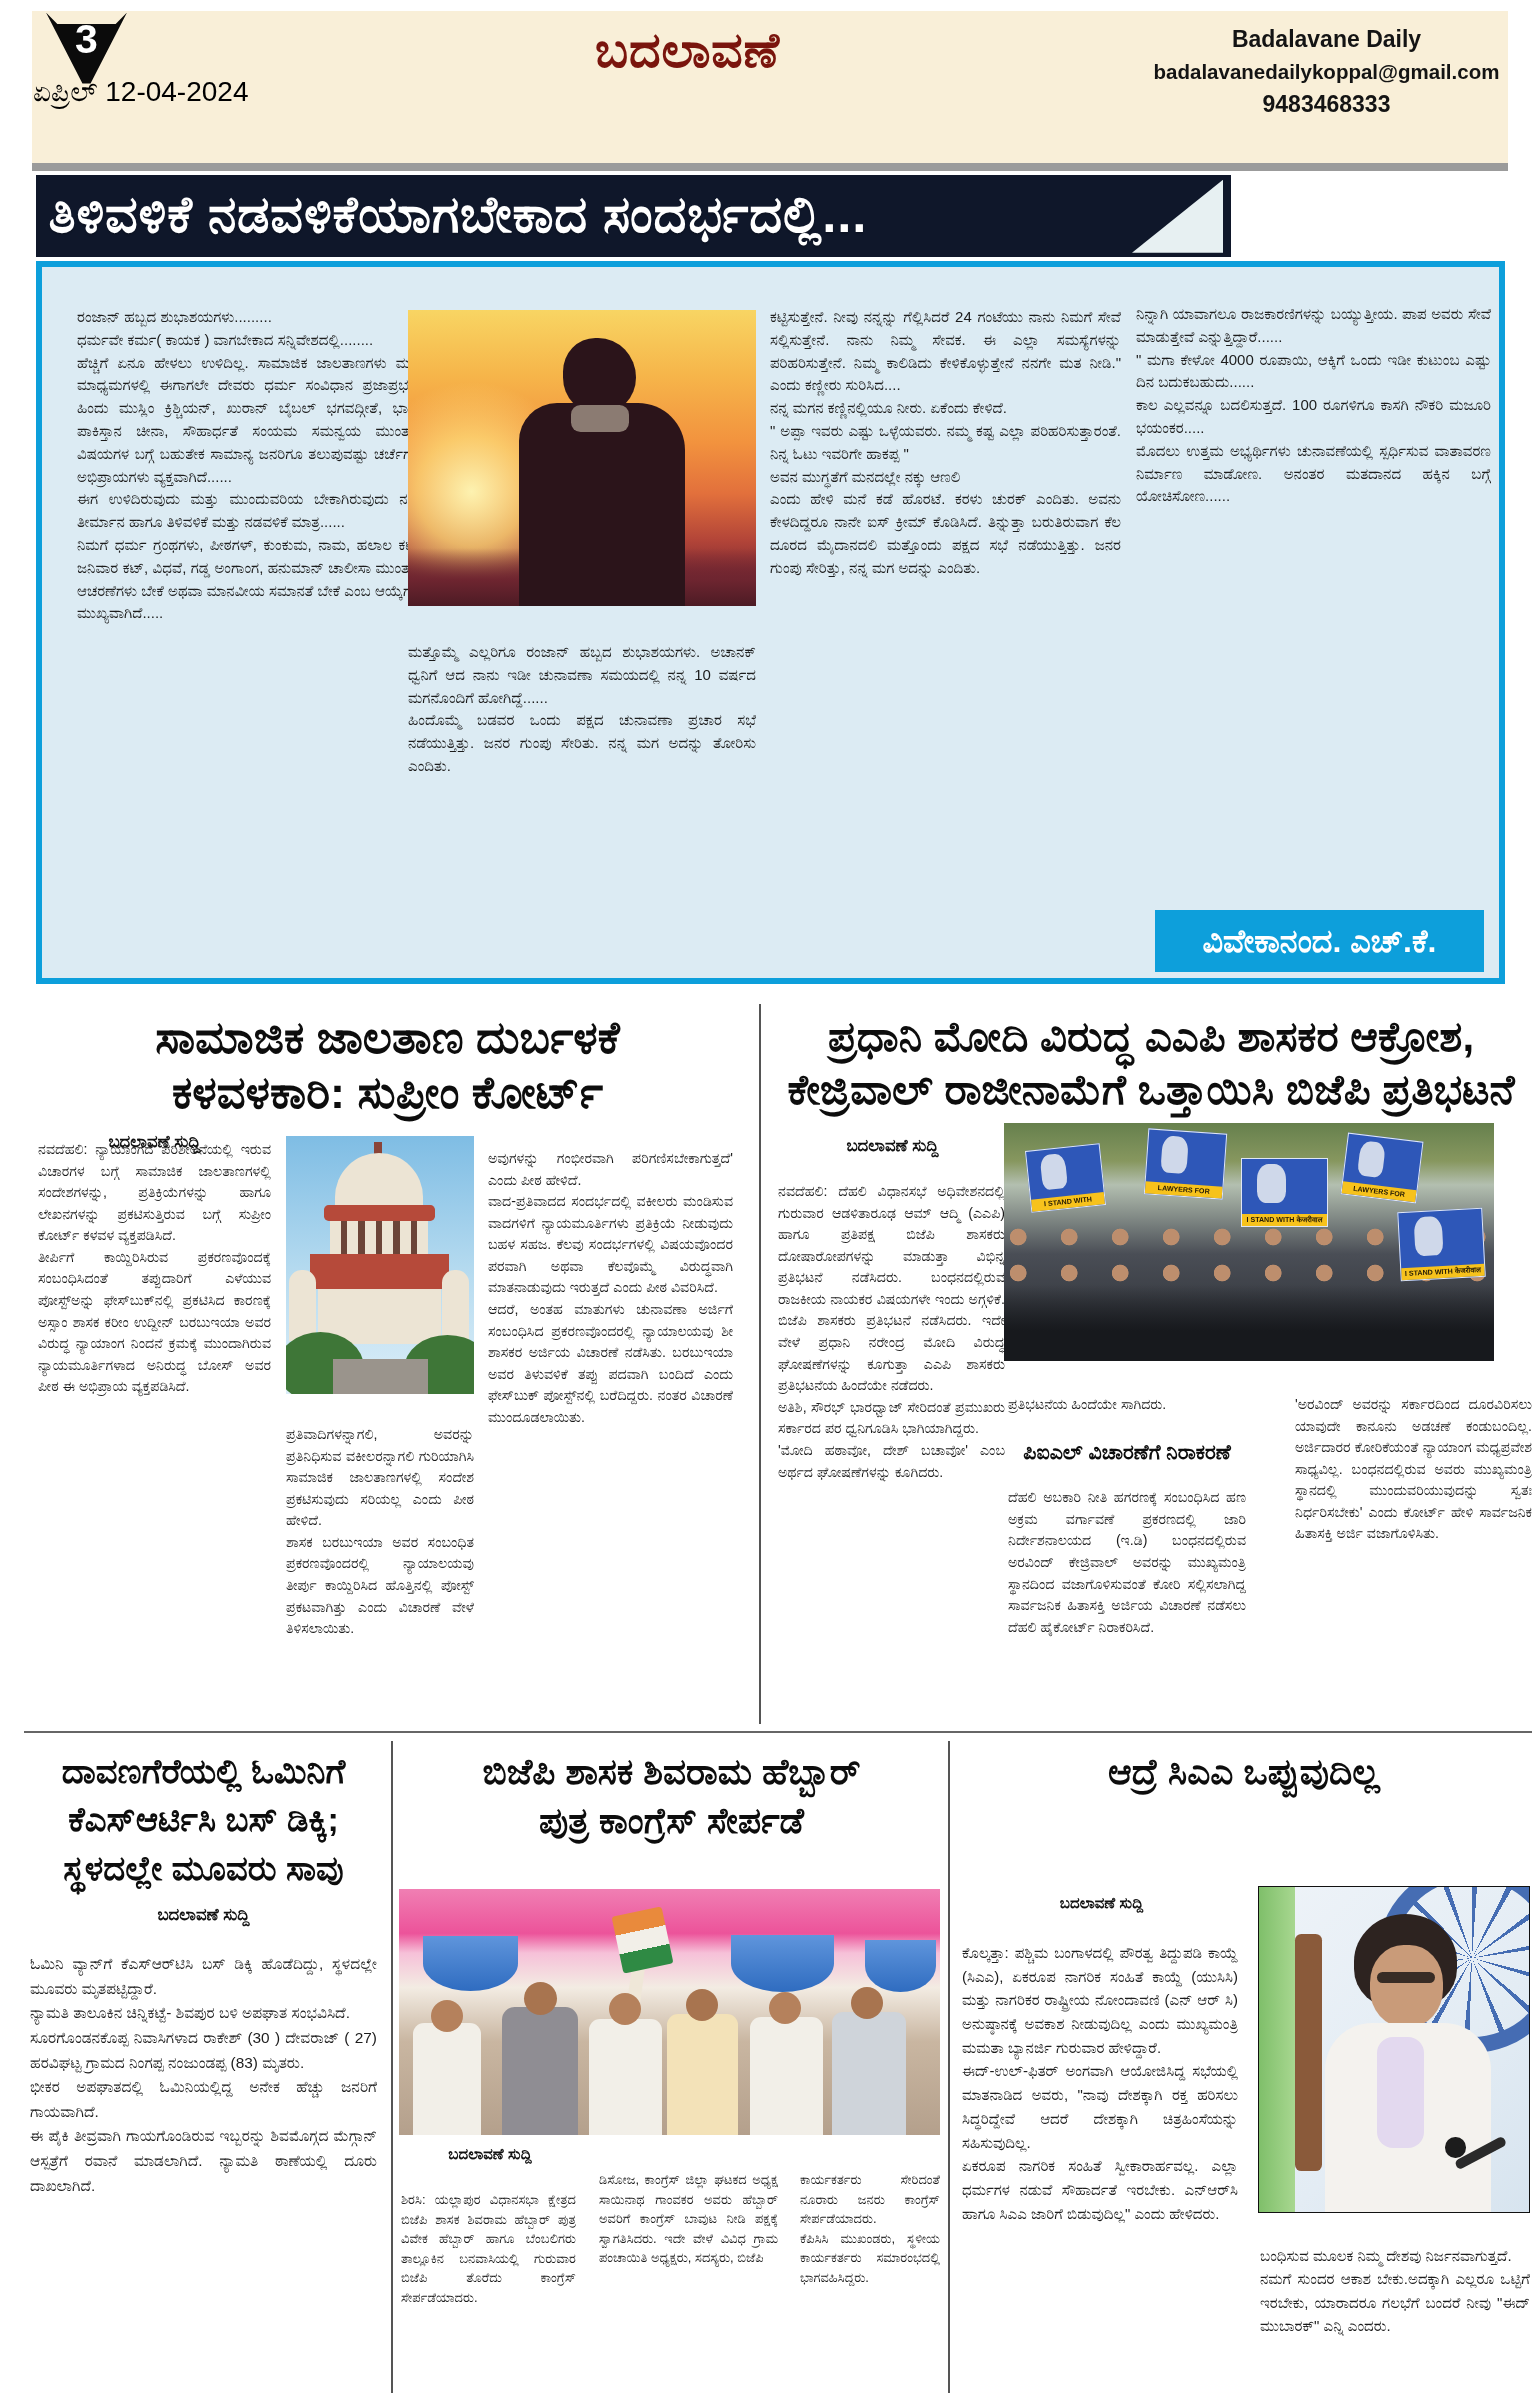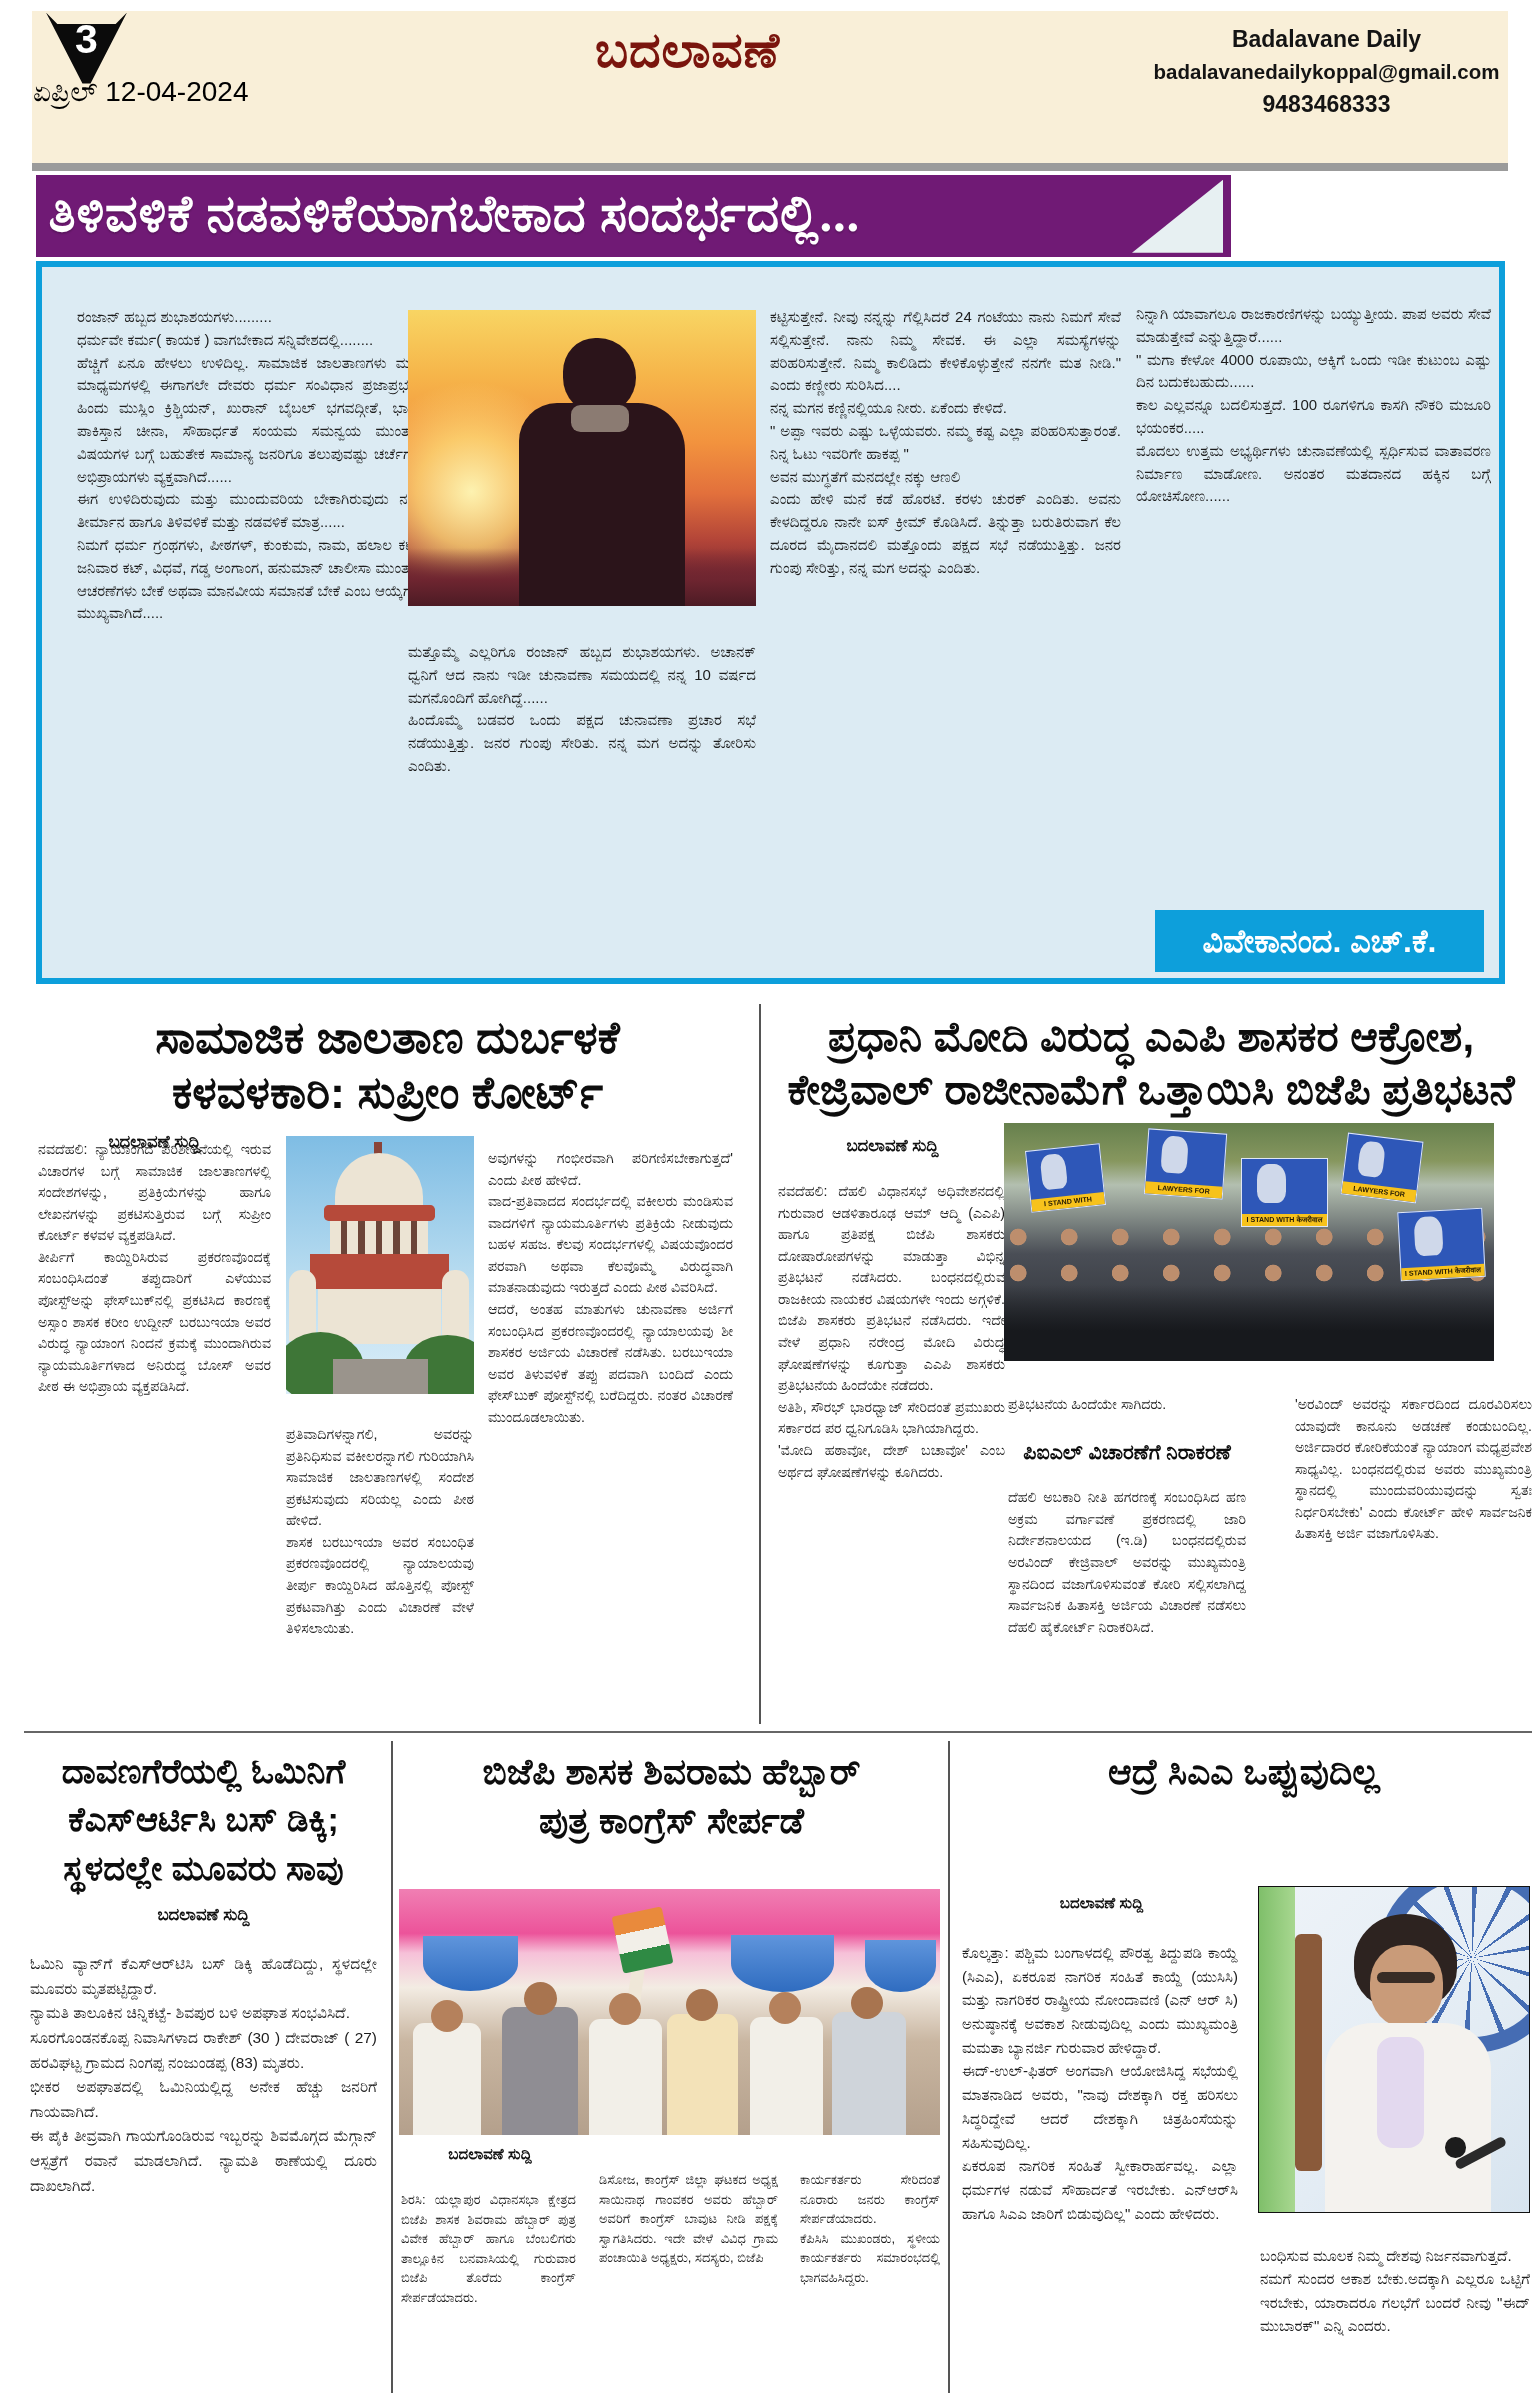--- a/index.html
+++ b/index.html
@@ -14,21 +14,21 @@
   .byline{font-weight:bold;font-size:16.6px;color:#111;}
   .vsep{background:#555;width:1.6px;}
   
   .cream{background:#f9efd8;}
   .flag{background:#0b0b0b;clip-path:polygon(0 0,14% 16%,86% 16%,100% 0,55% 100%,45% 100%);}
   .flag-num{color:#fff;font-weight:bold;font-size:41px;}
   .masthead{color:#7a150d;font-weight:bold;font-size:49px;letter-spacing:0.8px;}
   .hdr-right{font-weight:bold;color:#141414;line-height:1.5;}
   .grayrule{background:#9b9b9b;}
   
-  .band{background:#701a75;font-family:Liberation Serif, serif;}
+  .band{background:#0f172a;}
   .band-headline{color:#ffffff;font-weight:bold;font-size:51px;letter-spacing:0.8px;
     text-shadow:0 1.6px 1.6px rgba(0,0,0,.18);}
   .band-tri{background:#e7f0f2;clip-path:polygon(100% 0,100% 100%,0 100%);}
   
   .panel{background:#dcebf3;border:6.3px solid #0d9fdb;box-sizing:border-box;}
   .signbox{background:#0d9fdb;color:#fff;font-weight:bold;font-size:32px;
     display:flex;align-items:center;justify-content:center;}
   
   .photo{overflow:hidden;}
   .sunset{background:linear-gradient(180deg,#f8d563 0%,#f6b54a 22%,#f2923e 45%,#e2703c 62%,#b24438 78%,#7e2a33 90%,#561f28 100%);}

